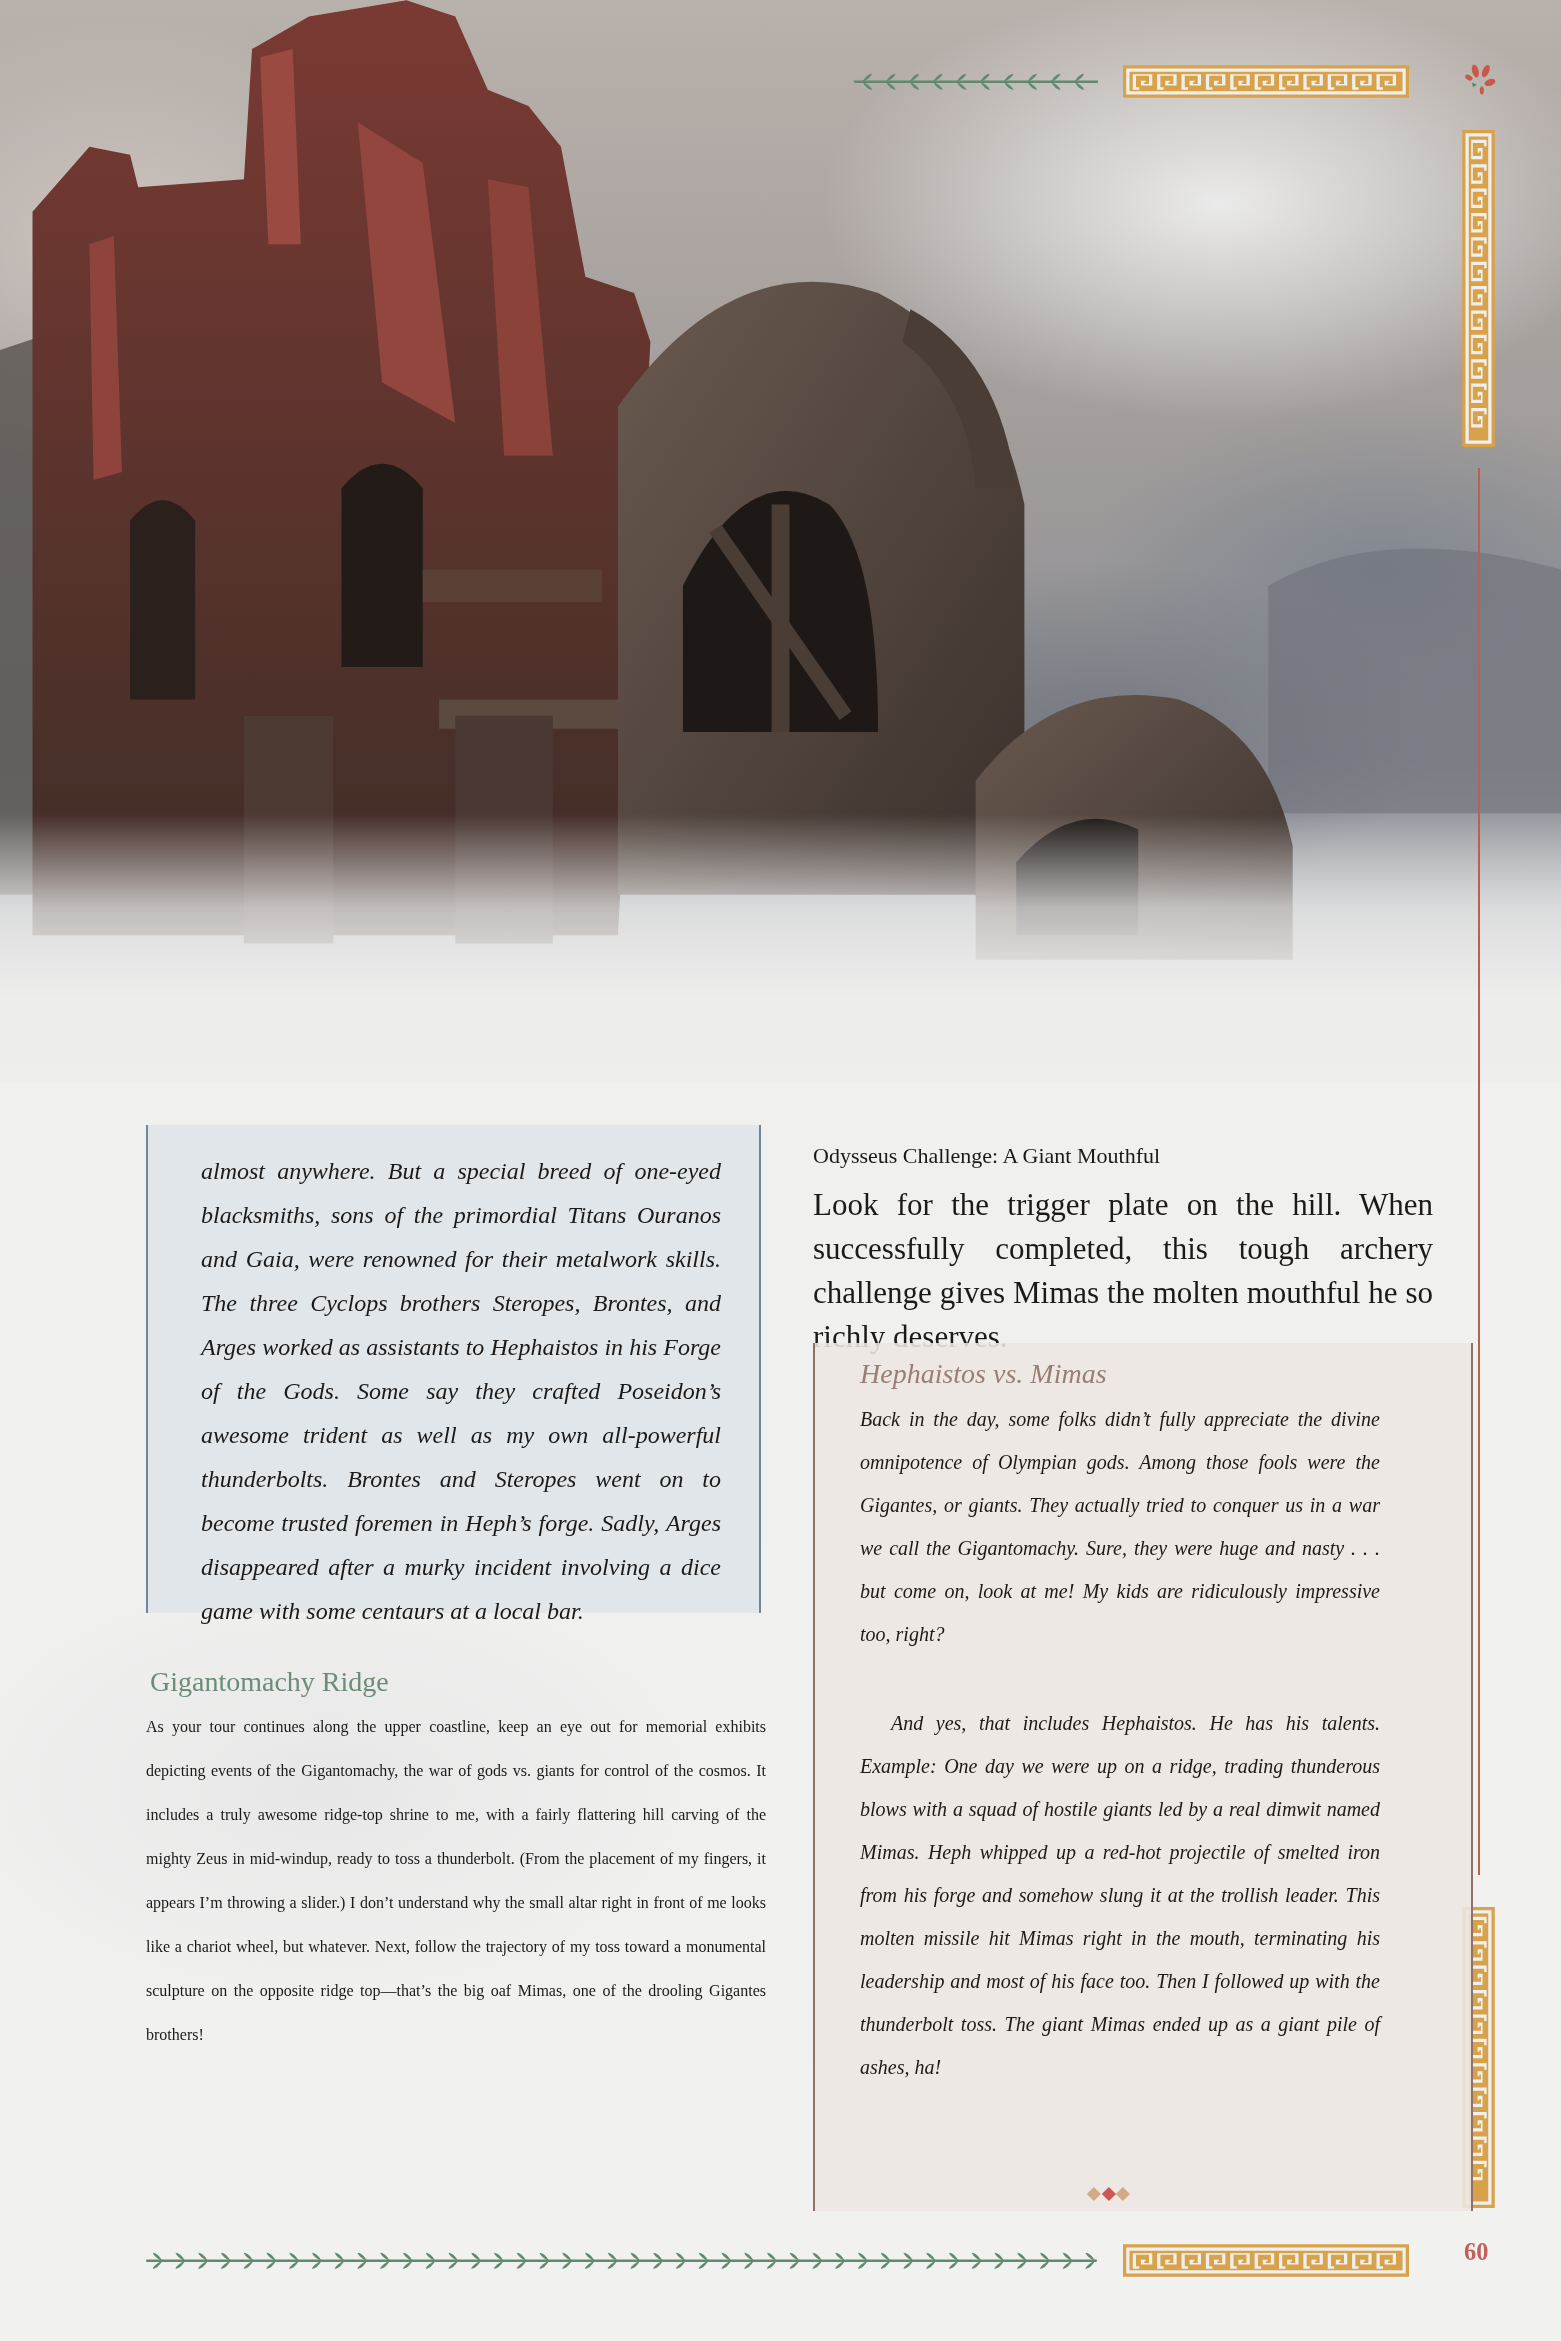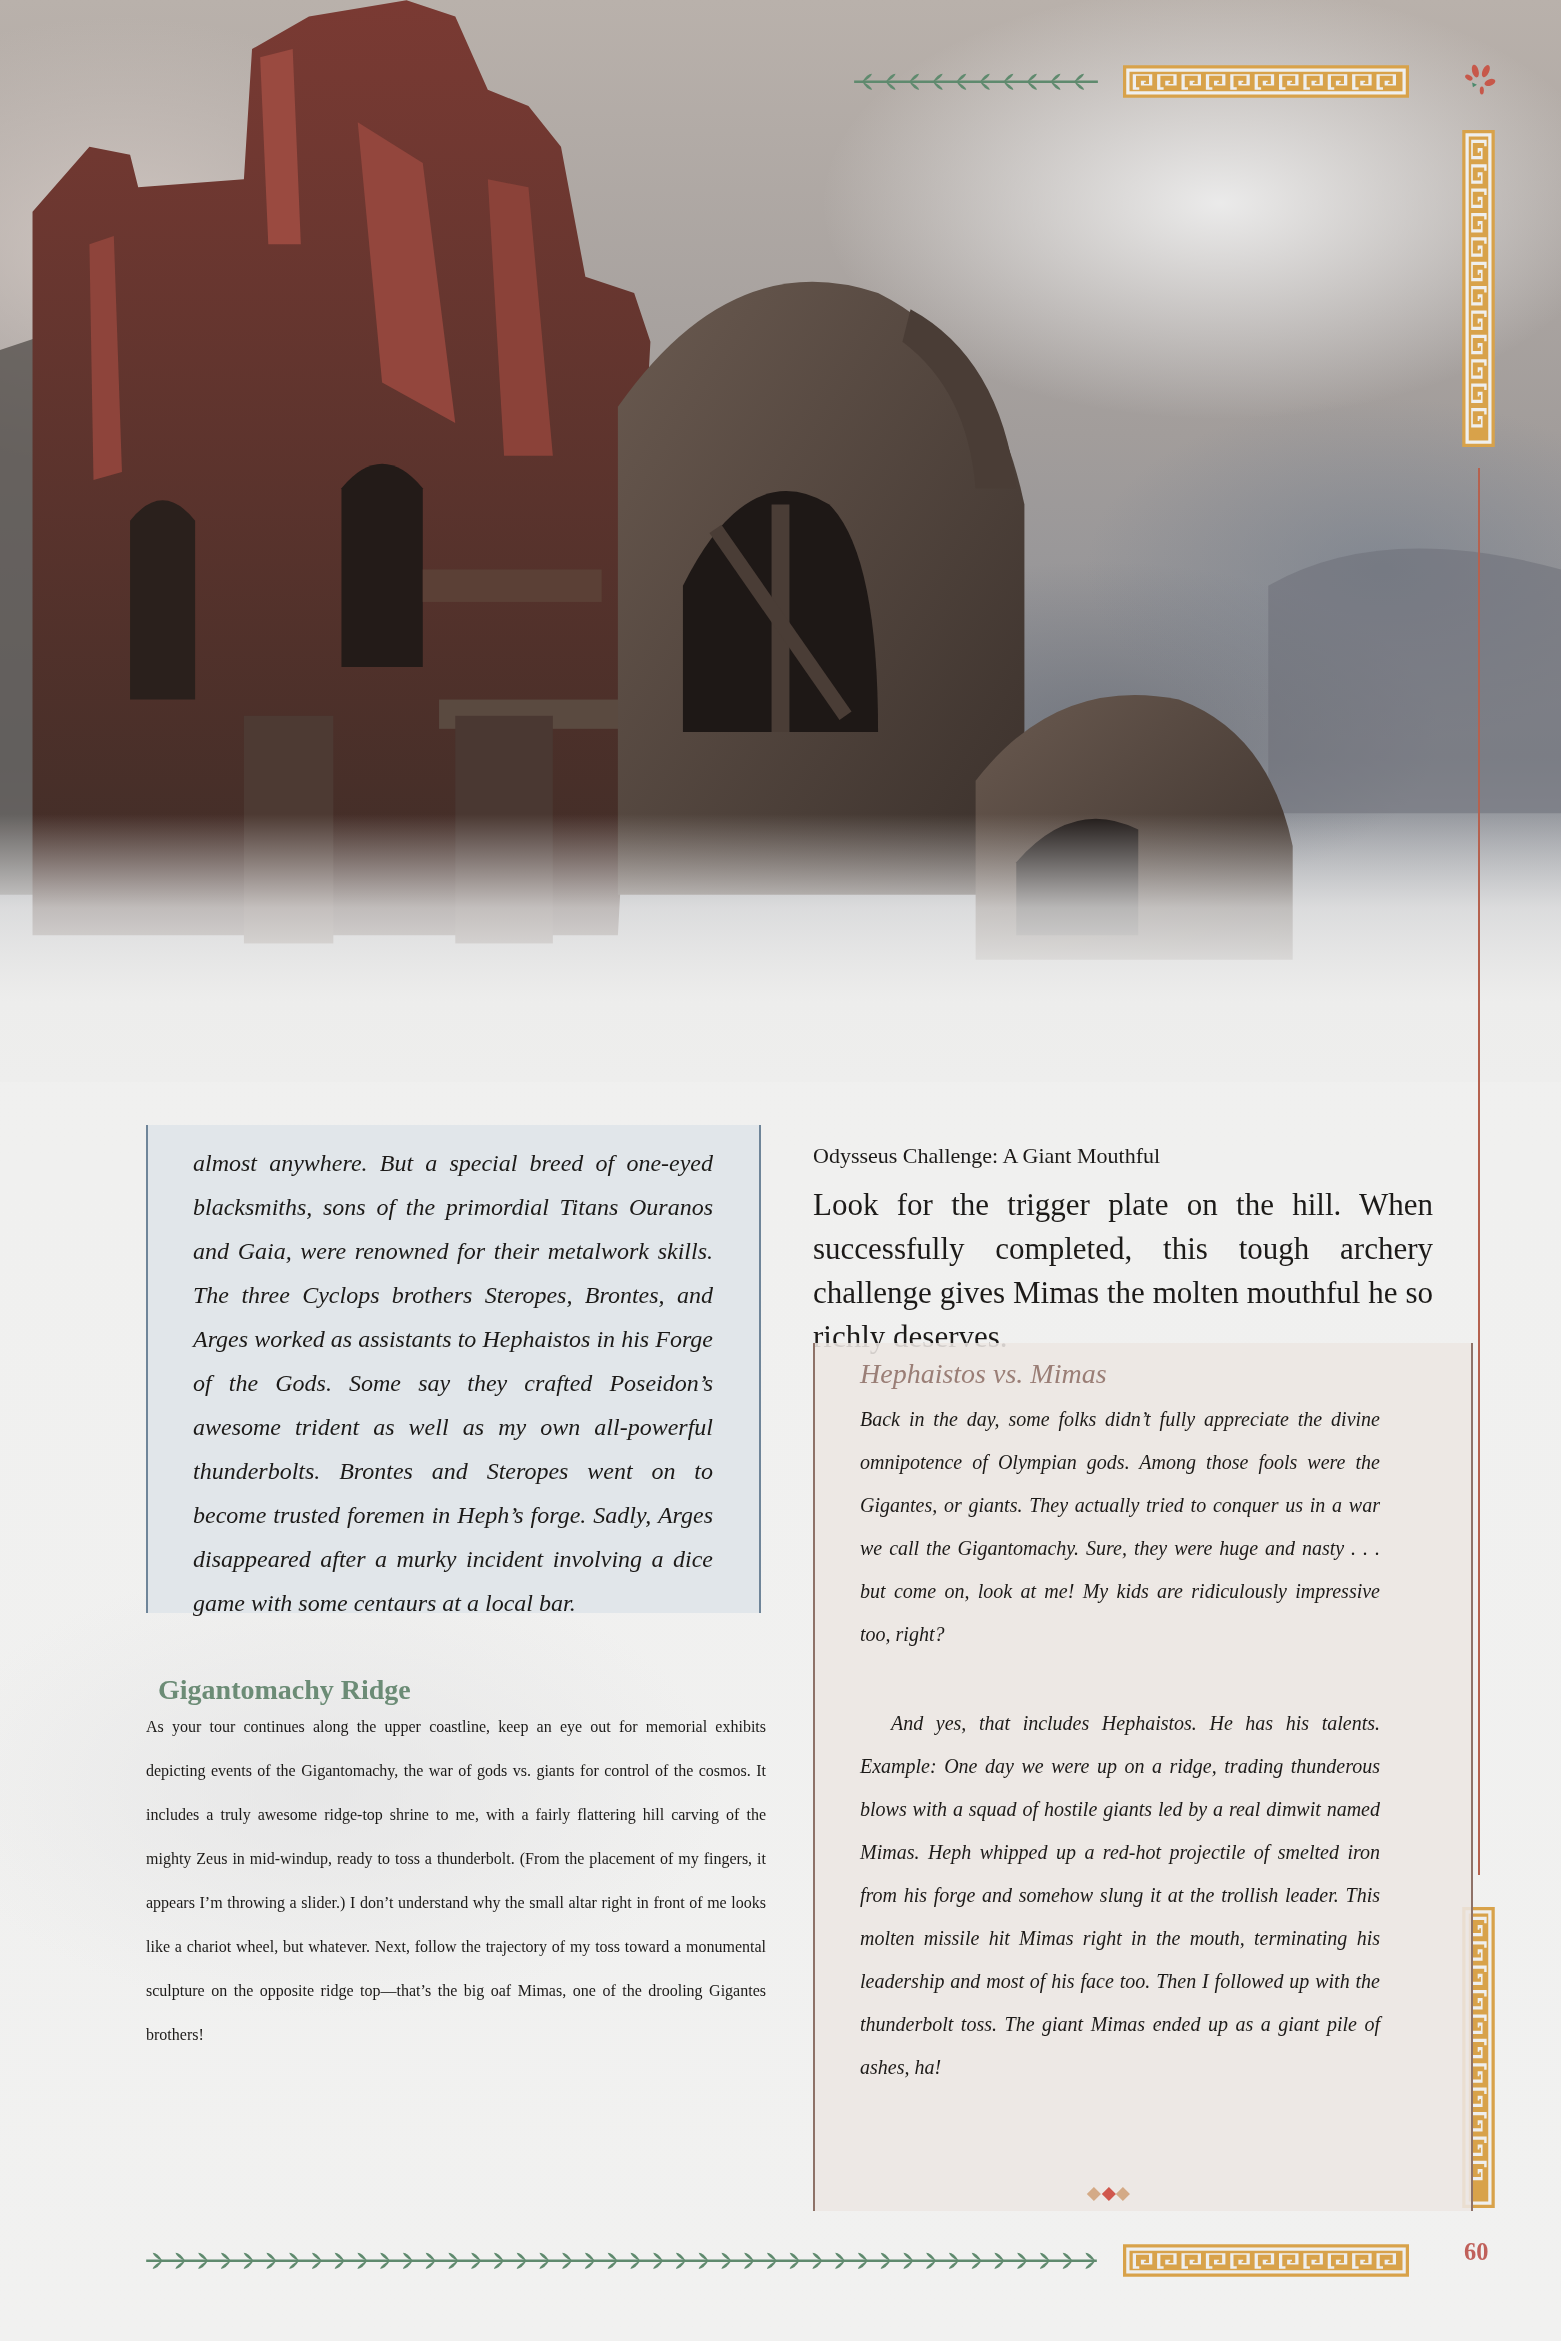--- a/index.html
+++ b/index.html
@@ -27,24 +27,24 @@
   .greek-key{position:absolute;}
   .vline{position:absolute;width:2.4px;background:#b5624f;}
   .flower{position:absolute;}
   .page-number{position:absolute;left:1464px;top:2238px;font-family:"Liberation Serif",serif;
     font-weight:bold;font-size:24.4px;color:#c0605a;}
   
   .sidebar-blue{position:absolute;left:146px;top:1125px;width:615px;height:488px;
     background:rgba(222,228,233,.85);}
   .sidebar-blue .bar-l,.sidebar-blue .bar-r{position:absolute;top:0;bottom:0;width:2.4px;background:#6f8599;}
   .sidebar-blue .bar-l{left:0;} .sidebar-blue .bar-r{right:0;}
-  .sidebar-blue p{position:absolute;left:47px;top:16.3px;width:520px;margin:0;
+  .sidebar-blue p{position:absolute;left:47px;top:16.3px;width:520px;margin:8px;
     font-style:italic;font-size:24px;line-height:44px;text-align:justify;
     font-family:"Liberation Serif","DejaVu Serif",serif;}
-  .h-green{position:absolute;left:146px;top:1662px;margin:12px;font-size:28px;font-weight:bold;color:#6c8c76;}
+  .h-green{position:absolute;left:146px;top:1662px;margin:4px;font-size:28px;font-weight:normal;color:#6c8c76;}
   .body-left{position:absolute;left:146px;top:1705px;width:620px;margin:0;font-size:16px;line-height:44px;text-align:justify;}
   .h-black{position:absolute;left:813px;top:1143px;margin:0;font-size:22px;font-weight:normal;}
   .body-right{position:absolute;left:813px;top:1183px;width:620px;margin:0;font-size:31px;line-height:44px;text-align:justify;}
   .sidebar-rose{position:absolute;left:813px;top:1343px;width:660px;height:868px;
     background:rgba(236,230,227,.88);}
   .sidebar-rose .bar-l,.sidebar-rose .bar-r{position:absolute;top:0;bottom:0;width:2.4px;background:#8e7268;}
   .sidebar-rose .bar-l{left:0;} .sidebar-rose .bar-r{right:0;}
   .sidebar-rose h3{position:absolute;left:47px;top:14.6px;margin:0;font-style:italic;font-weight:normal;
     font-size:28px;color:#9a7e76;}
   .sidebar-rose .p1,.sidebar-rose .p2{position:absolute;left:47px;width:520px;margin:0;font-style:italic;

